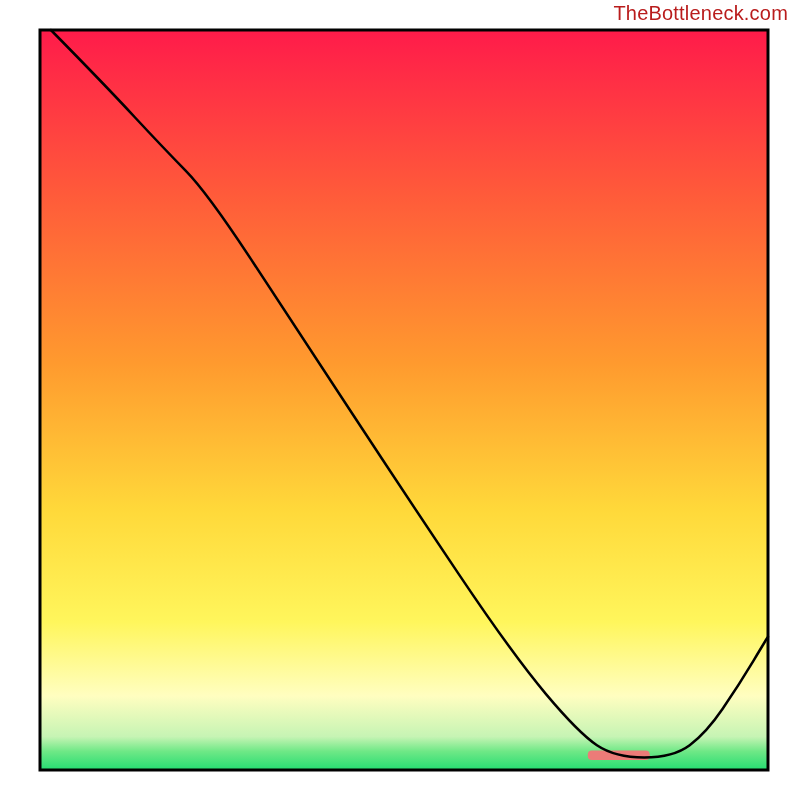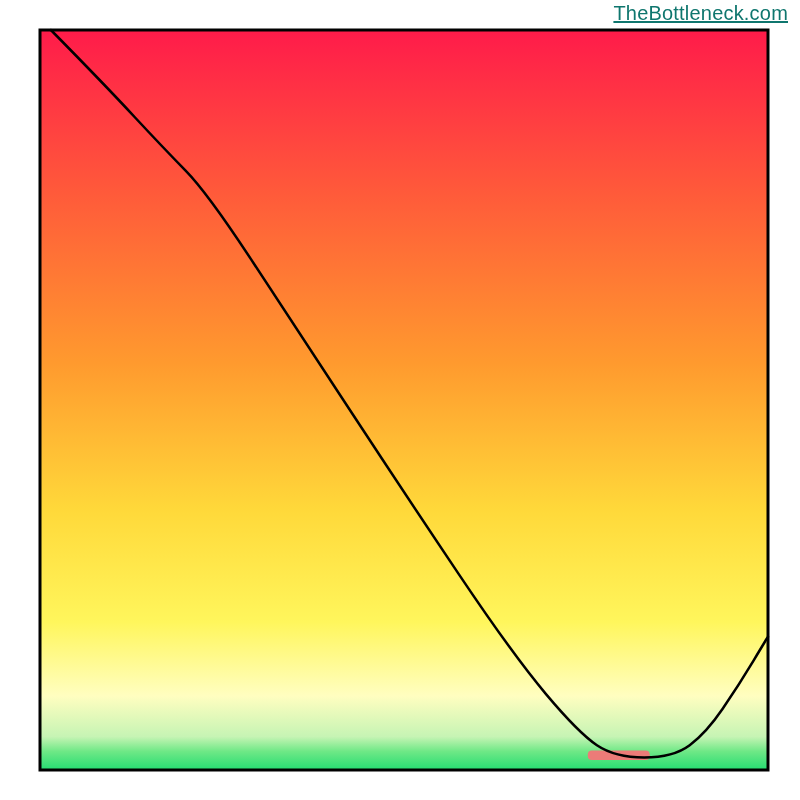--- a/index.html
+++ b/index.html
@@ -14,24 +14,23 @@
   .stage {
     position: relative;
     width: 800px;
     height: 800px;
   }
   .attribution {
     position: absolute;
     right: 12px;
     top: 2px;
     font-size: 20px;
-    color: #0f766e;
+    color: #b91c1c;
     font-weight: 500;
     letter-spacing: 0.2px;
-    text-decoration: underline;
   }
   svg.plot {
     position: absolute;
     left: 0;
     top: 0;
     width: 800px;
     height: 800px;
     display: block;
   }
 </style>

